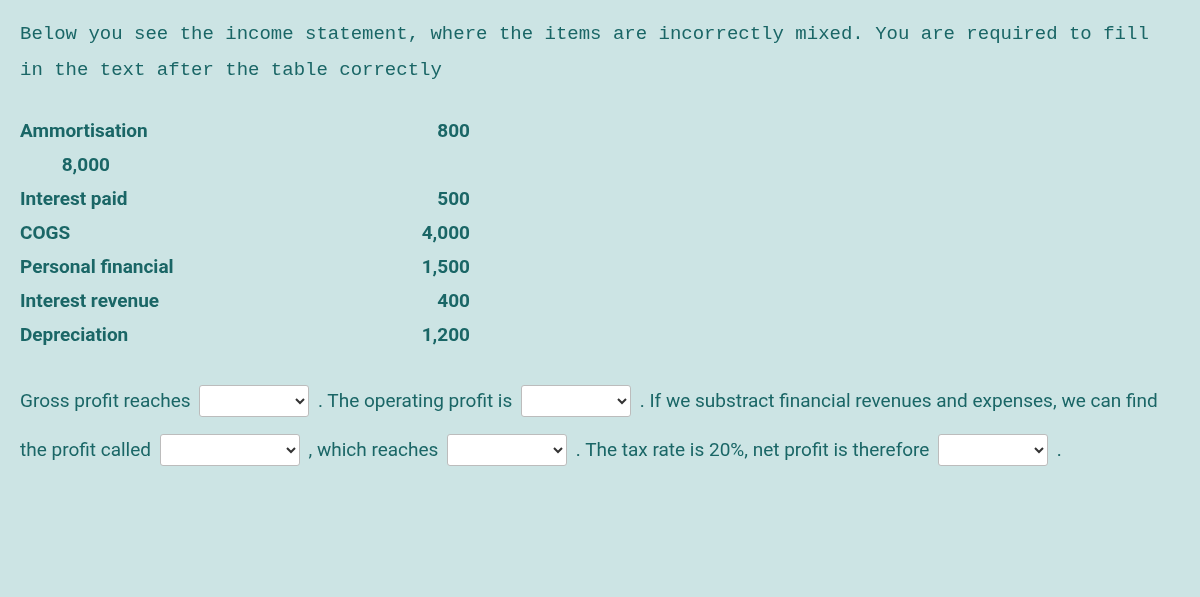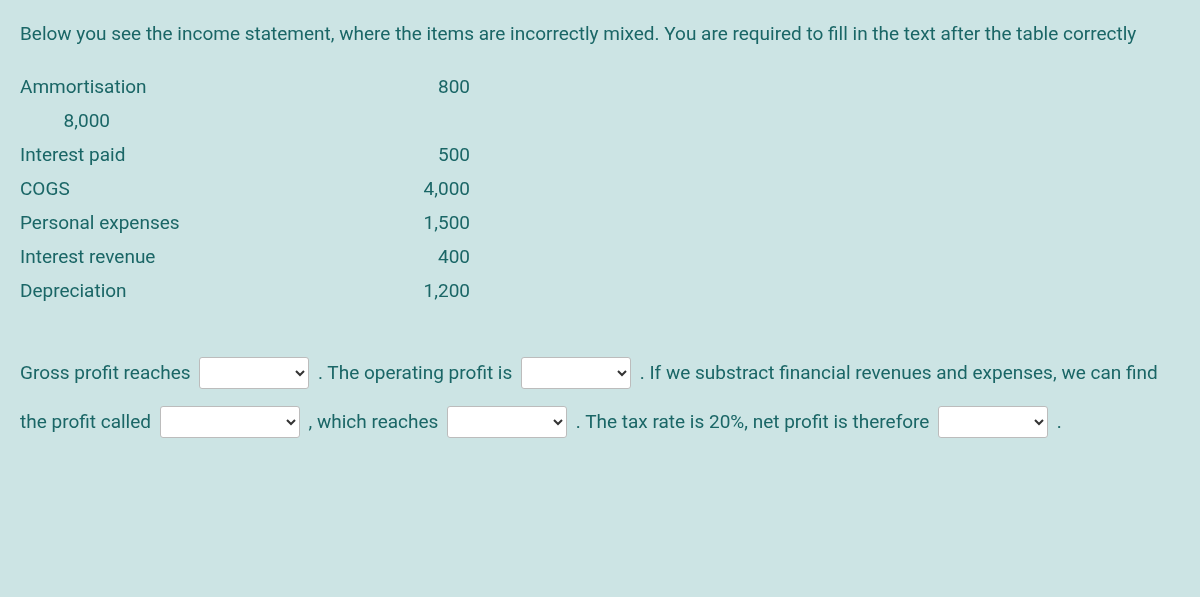--- a/index.html
+++ b/index.html
@@ -11,25 +11,27 @@
       font-family: -apple-system, BlinkMacSystemFont, "Segoe UI", Roboto, "Helvetica Neue", Arial, sans-serif;
       background: #cce4e4;
       color: #1a6666;
       padding: 16px 20px;
       width: 1200px;
       height: 597px;
       font-size: 19px;
       line-height: 1.6;
     }
     .instructions {
-      margin-bottom: 18px;
+      margin-bottom: 26px;
       line-height: 1.9;
+      font-family: Liberation Mono, monospace;
     }
     .table {
-      margin-bottom: 40px;
+      margin-bottom: 24px;
+      font-weight: bold;
     }
     .table-row {
       display: flex;
       align-items: center;
       height: 34px;
     }
     .label {
       width: 360px;
       text-align: left;
     }
@@ -78,21 +80,21 @@
       </div>
       <div class="table-row">
         <span class="label">Interest paid</span>
         <span class="value">500</span>
       </div>
       <div class="table-row">
         <span class="label">COGS</span>
         <span class="value">4,000</span>
       </div>
       <div class="table-row">
-        <span class="label">Personal expenses</span>
+        <span class="label">Personal financial</span>
         <span class="value">1,500</span>
       </div>
       <div class="table-row">
         <span class="label">Interest revenue</span>
         <span class="value">400</span>
       </div>
       <div class="table-row">
         <span class="label">Depreciation</span>
         <span class="value">1,200</span>
       </div>

